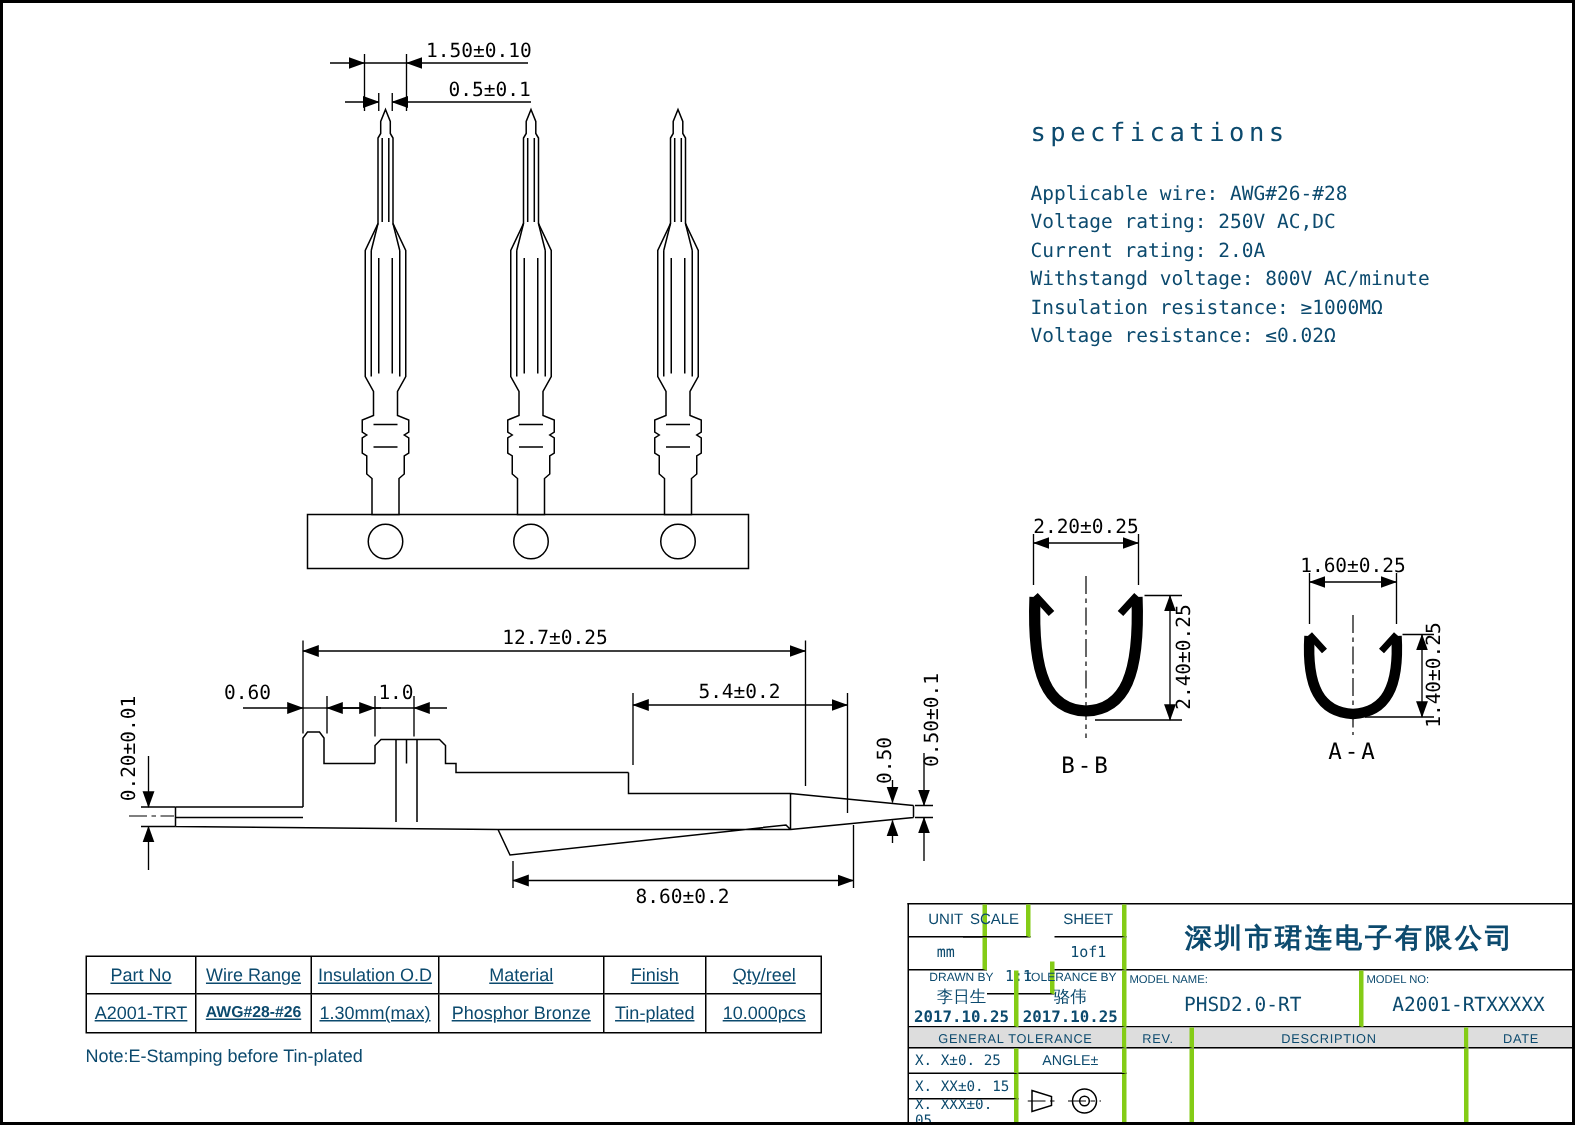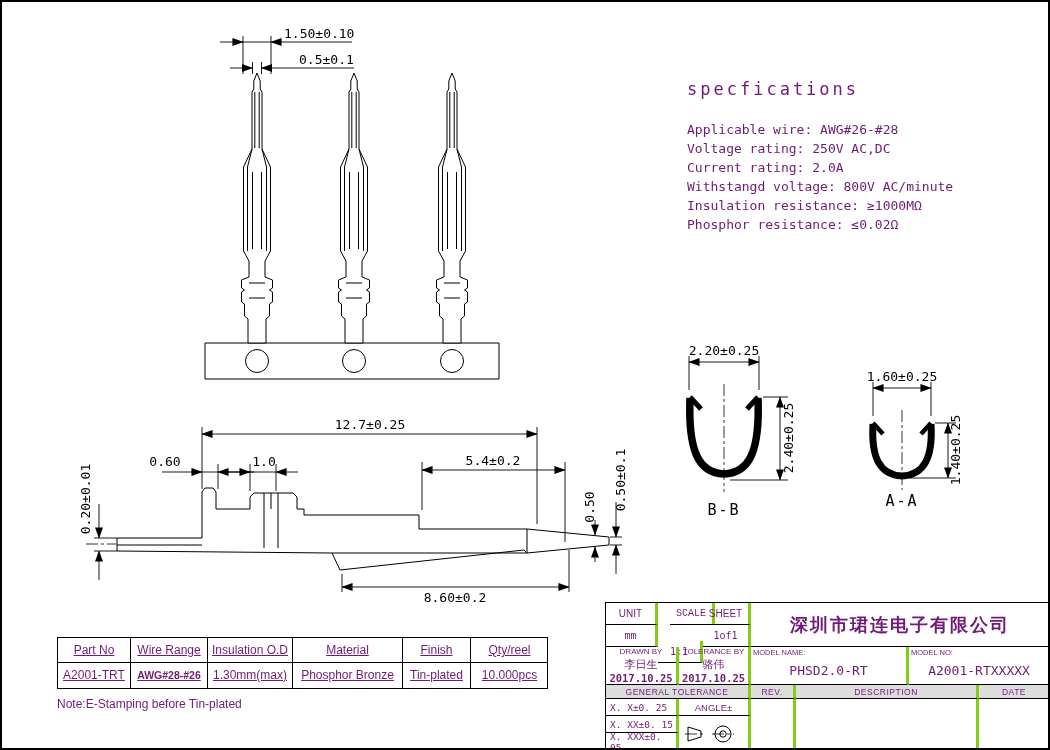--- a/index.html
+++ b/index.html
@@ -1,18 +1,18 @@
 <!DOCTYPE html>
 <html><head>
 <meta charset="utf-8">
 <style>
   * { margin:0; padding:0; box-sizing:border-box; }
   body { background:#fff; font-family:"DejaVu Sans Mono", "DejaVu Sans", monospace; }
   .page { position:relative; width:1050px; height:750px; background:#fff;
-          border:2px solid #000; overflow:hidden; color:#701a75; }
+          border:2px solid #000; overflow:hidden; color:#0c4a6e; }
   svg.draw { position:absolute; left:0; top:0; width:1050px; height:750px; }
 
   
   .tl { stroke:#000; stroke-width:1; fill:none; }
   .fw { stroke:#000; stroke-width:1; fill:#fff; }
   .el { stroke:#000; stroke-width:0.9; fill:none; }
   .dl { stroke:#000; stroke-width:0.9; fill:none; }
   .cl { stroke:#000; stroke-width:0.8; fill:none; stroke-dasharray:12 3 3 3; }
   .thick { stroke:#000; fill:none; }
   text.dt  { font-family:"DejaVu Sans Mono", monospace; font-size:13px; fill:#000; }
@@ -172,21 +172,21 @@
     </g>
   </svg>
 
   <div class="specs">
     <div class="specs-title">specfications</div>
     <div class="spec-line">Applicable wire: AWG#26-#28</div>
     <div class="spec-line">Voltage rating: 250V AC,DC</div>
     <div class="spec-line">Current rating: 2.0A</div>
     <div class="spec-line">Withstangd voltage: 800V AC/minute</div>
     <div class="spec-line">Insulation resistance: ≥1000MΩ</div>
-    <div class="spec-line">Phosphor resistance: ≤0.02Ω</div>
+    <div class="spec-line">Voltage resistance: ≤0.02Ω</div>
   </div>
 
   <div class="ordering">
     <div class="otable">
       <div class="ocell">Part No</div>
       <div class="ocell">Wire Range</div>
       <div class="ocell">Insulation O.D</div>
       <div class="ocell">Material</div>
       <div class="ocell">Finish</div>
       <div class="ocell">Qty/reel</div>
@@ -196,21 +196,21 @@
       <div class="ocell last">Phosphor Bronze</div>
       <div class="ocell last">Tin-plated</div>
       <div class="ocell last">10.000pcs</div>
     </div>
     <div class="ordering-note">Note:E-Stamping before Tin-plated</div>
   </div>
 
   <div class="titleblock">
 
     <div class="tb-cell" style="left:0;top:0;width:52px;height:22px;">UNIT</div>
-    <div class="tb-cell" style="left:64px;top:0;width:45px;height:22px;font-family:Liberation Mono, monospace;">SCALE</div>
+    <div class="tb-cell" style="left:36px;top:0;width:45px;height:22px;">SCALE</div>
     <div class="tb-cell" style="left:97px;top:0;width:48px;height:22px;">SHEET</div>
     <div class="tb-cell mono" style="left:0;top:22px;width:52px;height:22px;">mm</div>
     <div class="tb-cell mono" style="left:52px;top:38px;width:45px;height:22px;">1:1</div>
     <div class="tb-cell mono" style="left:97px;top:22px;width:48px;height:22px;">1of1</div>
 
     <div class="tb-cell stack" style="left:0;top:44px;width:73px;height:38px;">
       <span class="lbl">DRAWN BY</span>
       <span class="nm">李日生</span>
       <span class="dte">2017.10.25</span>
     </div>

